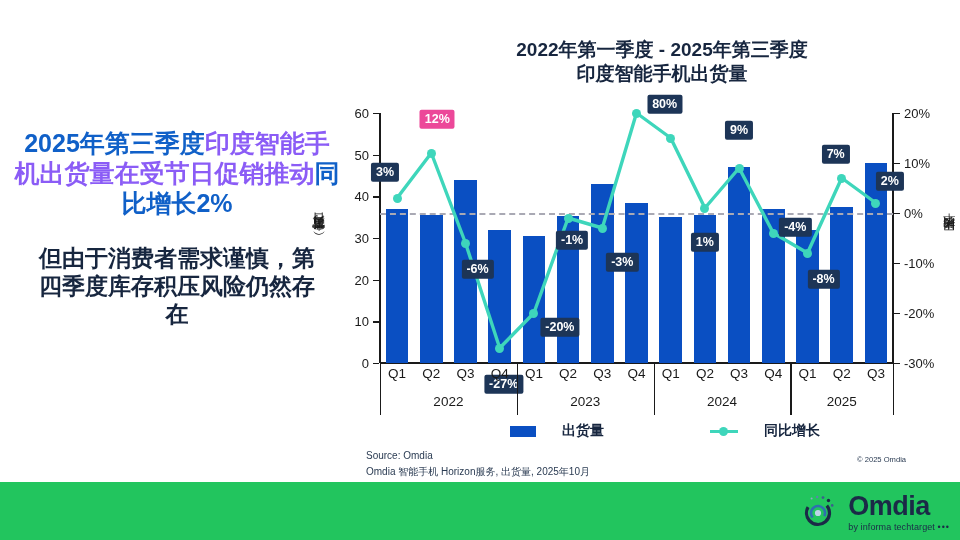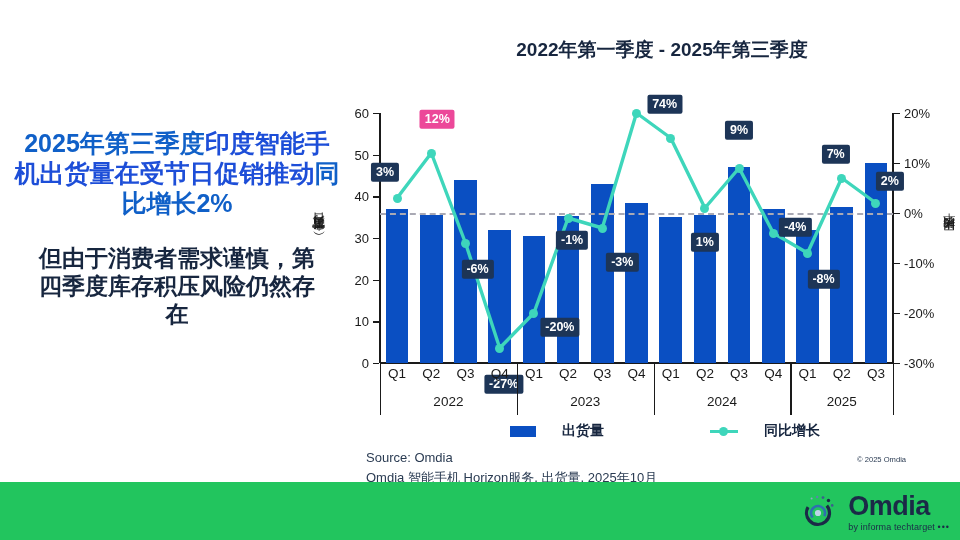--- a/index.html
+++ b/index.html
@@ -14,21 +14,21 @@
   
   #left-panel{
     position:absolute;left:12px;top:128px;width:330px;
     text-align:center;
   }
   .lead-para{
     font-size:25px;line-height:1.20;font-weight:bold;
     letter-spacing:0px;margin:0 0 26px 0;
   }
   .lead-para .hl{color:#1060c8;}
-  .lead-para .dk{color:#1d4ed8;}
+  .lead-para .dk{color:#8b5cf6;}
   .sub-para{
     font-size:23px;line-height:1.22;font-weight:bold;color:#17263f;
     margin:16px;
   }
 
   
   #chart-block{position:absolute;left:352px;top:30px;width:600px;height:460px;}
   #chart-title{
     position:absolute;left:60px;top:8px;width:500px;
     text-align:center;color:#17263f;
@@ -100,21 +100,21 @@
   .lg-item{position:absolute;display:flex;align-items:center;gap:7px;}
   .lg-swatch-bar{width:26px;height:11px;background:#0a4fc2;}
   .lg-swatch-line{width:28px;height:11px;position:relative;}
   .lg-swatch-line i{position:absolute;left:0;top:4px;width:28px;height:3.4px;background:#3ed6bb;}
   .lg-swatch-line b{position:absolute;left:9px;top:1px;width:9px;height:9px;border-radius:50%;background:#3ed6bb;}
   .lg-text{font-size:14px;color:#17263f;font-weight:bold;margin-left:19px;}
 
   
   #source{
     position:absolute;left:14px;top:418px;
-    font-size:13px;line-height:1.55;color:#2a3b52;white-space:pre-line;
+    font-size:10px;line-height:1.55;color:#2a3b52;white-space:pre-line;
   }
   #copyright{
     position:absolute;left:505px;top:425px;
     font-size:7.6px;color:#2a3b52;white-space:nowrap;
   }
 
   
   #footer{position:absolute;left:0;bottom:0;width:960px;height:58px;background:#22c55e;padding-left:12px;}
   #logo{position:absolute;right:22px;bottom:8px;display:flex;align-items:center;gap:9px;}
   #logo-mark{width:40px;height:40px;}
@@ -133,20 +133,21 @@
     <p class="lead-para">
       <span class="hl">2025年第三季度</span><span class="dk">印度智能手机出货量在受节日促销推动</span><span class="hl">同比增长2%</span>
     </p>
     <p class="sub-para">但由于消费者需求谨慎，第四季度库存积压风险仍然存在</p>
   </div>
 
   <div id="chart-block">
 
     <div id="chart-title">
       <div>2022年第一季度 - 2025年第三季度</div>
+      <div>印度智能手机出货量</div>
     </div>
 
     <div id="plot">
       <div class="axis-line" id="axis-left"></div>
       <div class="axis-line" id="axis-right"></div>
       <div class="axis-line" id="axis-bottom"></div>
 
       <div id="ytitle-left">出货量（百万台）</div>
       <div id="ytitle-right">同比增长率</div>
 
@@ -220,21 +221,21 @@
           <div class="dot" style="left: 495.9px; top: 90px; background: rgb(62, 214, 187);"></div>
         </div>
       <div id="dlabels">
           <div class="dlabel" style="background: rgb(29, 53, 87); left: 5.1px; top: 59px;">3%</div>
           <div class="dlabel" style="background: #ec4899; left: 57.3px; top: 6px;">12%</div>
           <div class="dlabel" style="background: rgb(29, 53, 87); left: 97.5px; top: 156px;">-6%</div>
           <div class="dlabel" style="background: rgb(29, 53, 87); left: 123.7px; top: 271px;">-27%</div>
           <div class="dlabel" style="background: rgb(29, 53, 87); left: 179.9px; top: 214px;">-20%</div>
           <div class="dlabel" style="background: rgb(29, 53, 87); left: 192.1px; top: 127px;">-1%</div>
           <div class="dlabel" style="background: rgb(29, 53, 87); left: 242.3px; top: 149px;">-3%</div>
-          <div class="dlabel" style="background: rgb(29, 53, 87); left: 284.7px; top: -9px;">74%</div>
+          <div class="dlabel" style="background: rgb(29, 53, 87); left: 284.7px; top: -9px;">80%</div>
           <div class="dlabel" style="background: rgb(29, 53, 87); left: 324.9px; top: 129px;">1%</div>
           <div class="dlabel" style="background: rgb(29, 53, 87); left: 359.1px; top: 17px;">9%</div>
           <div class="dlabel" style="background: rgb(29, 53, 87); left: 415.3px; top: 114px;">-4%</div>
           <div class="dlabel" style="background: rgb(29, 53, 87); left: 443.5px; top: 166px;">-8%</div>
           <div class="dlabel" style="background: rgb(29, 53, 87); left: 455.7px; top: 41px;">7%</div>
           <div class="dlabel" style="background: rgb(29, 53, 87); left: 509.9px; top: 68px;">2%</div>
         </div>
     </div>
 
     <div id="xband">

